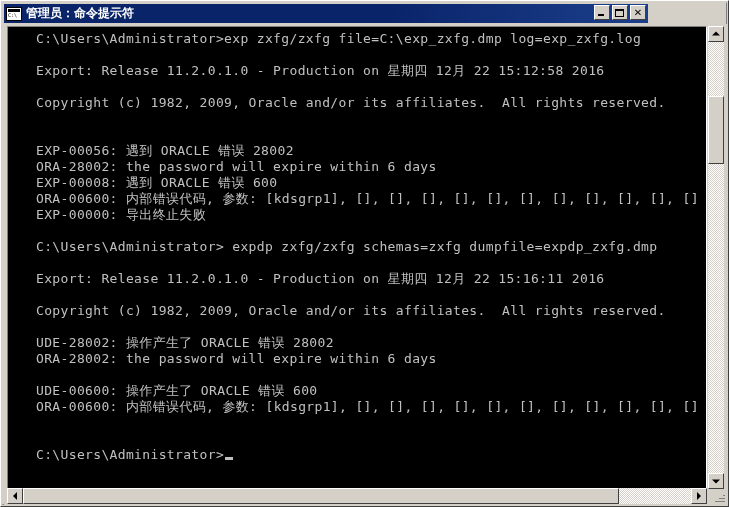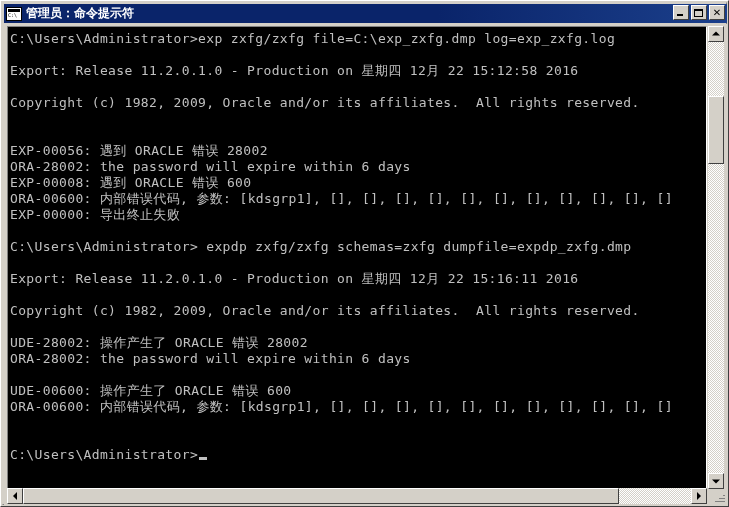--- a/index.html
+++ b/index.html
@@ -36,21 +36,21 @@
     border-top: 1px solid #d4d0c8;
     border-left: 1px solid #d4d0c8;
     border-right: 1px solid #808080;
     border-bottom: 1px solid #808080;
   }
 
   
   #title-bar {
     position: absolute;
     left: 3px; top: 3px;
-    width: 723px;
+    width: 644px;
     height: 19px;
     background: linear-gradient(to right, #0a246a 0%, #0a246a 60%, #1b3f8b 100%);
     display: flex;
     align-items: center;
   }
   #window-icon {
     width: 16px; height: 14px;
     margin-left: 2px;
     background: #ffffff;
     border: 1px solid #000000;
@@ -158,21 +158,21 @@
     position: absolute;
     left: 2px;
     top: 4px;
     color: #c0c0c0;
     font-family: "DejaVu Sans Mono", "Liberation Mono", monospace;
     font-size: 13px;
     line-height: 16px;
     white-space: pre;
     letter-spacing: 0.35px;
   }
-  .line { height: 16px; }
+  .line { height: 16px; margin-left: 26px; }
   .blank { height: 16px; }
   .cursor {
     display: inline-block;
     width: 8px;
     height: 3px;
     background: #c0c0c0;
     vertical-align: baseline;
     margin-left: 1px;
     position: relative;
     top: 1px;

